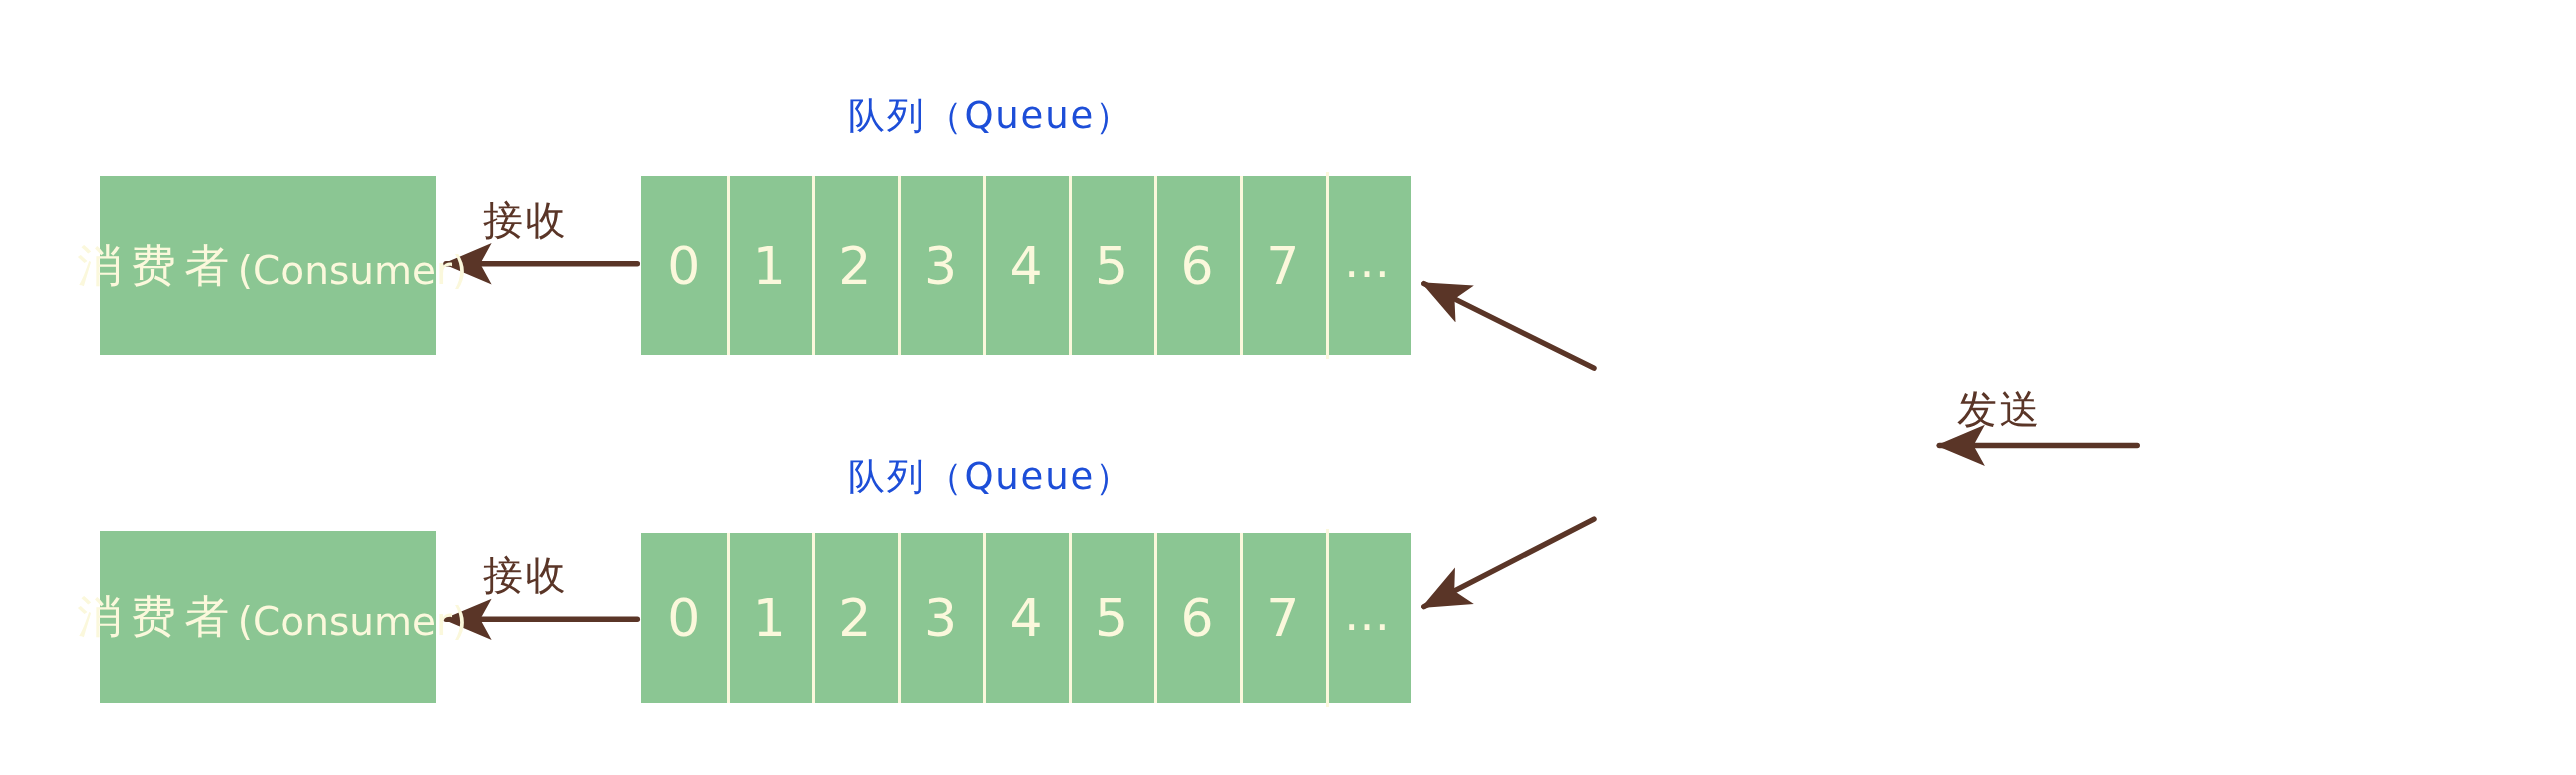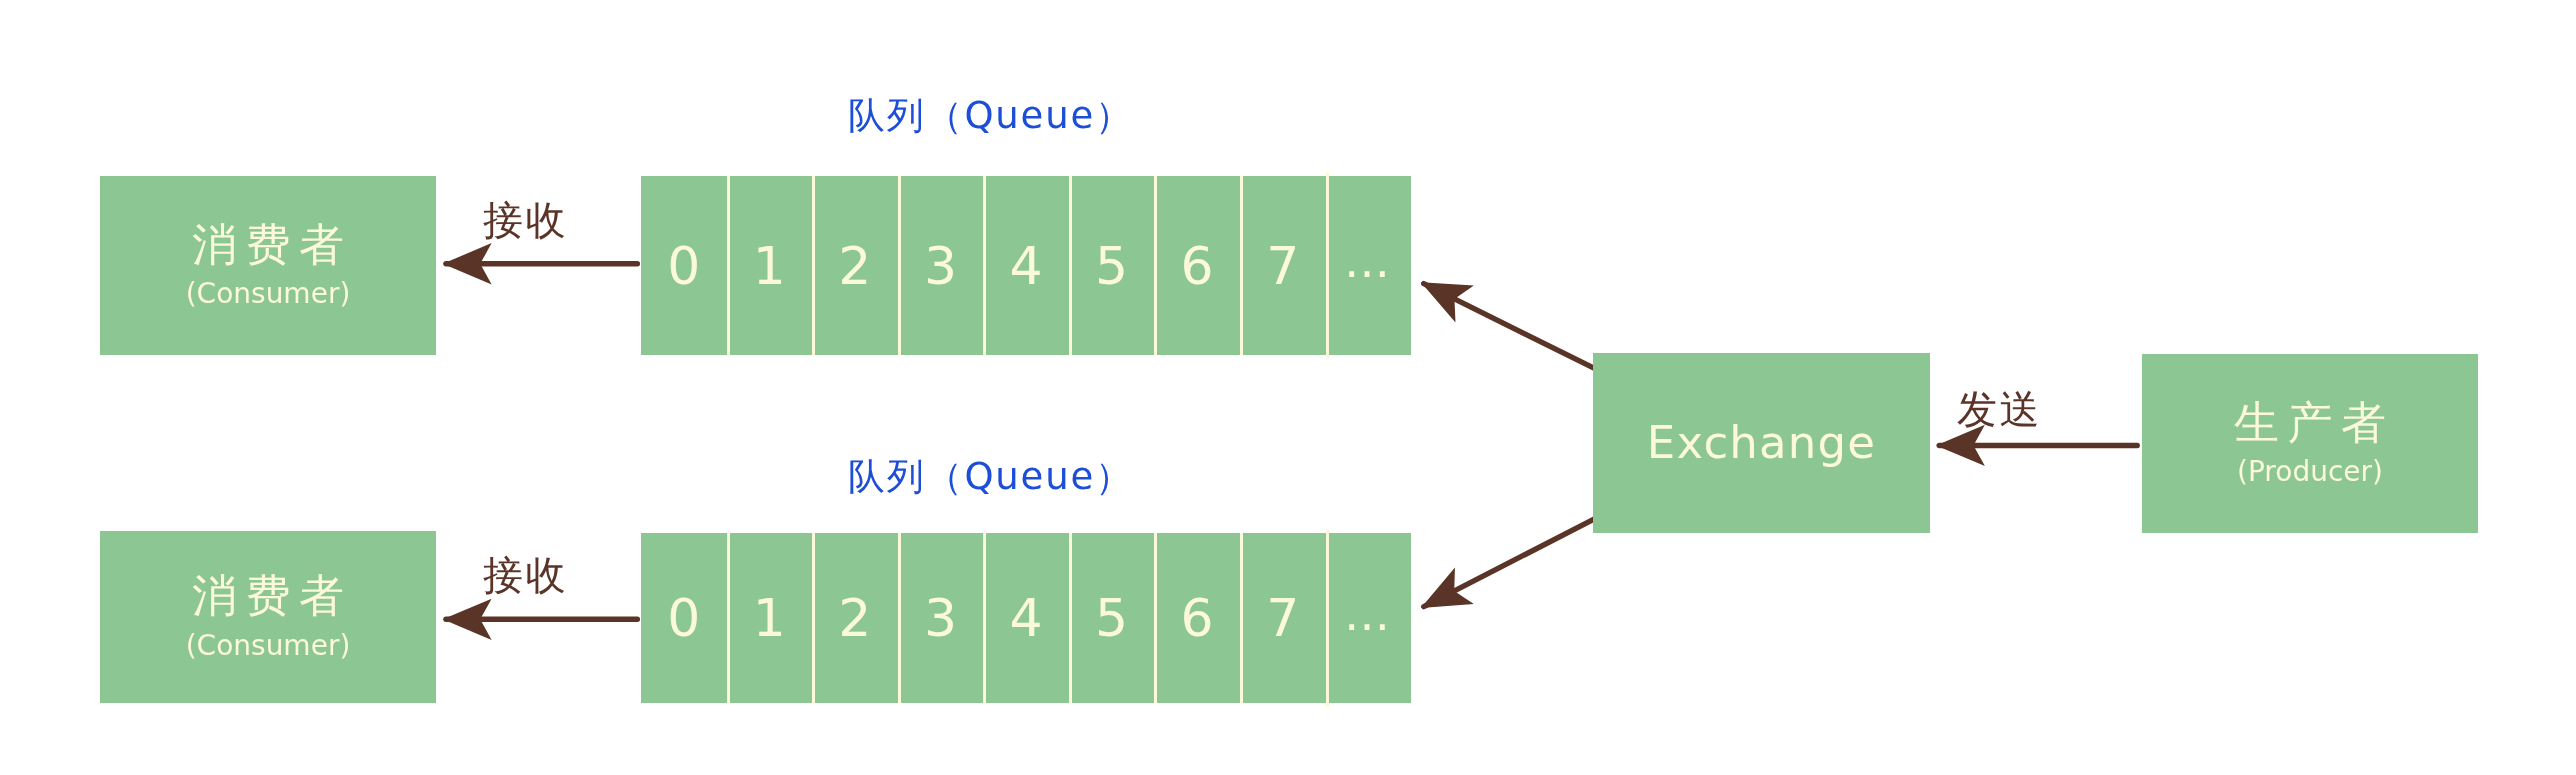--- a/index.html
+++ b/index.html
@@ -1,23 +1,23 @@
 <!DOCTYPE html>
 <html style="font-size:9.7px"><head>
 <meta charset="utf-8">
 <style>
   html,body{margin:0;padding:0;background:#ffffff;}
   body{font-family:"DejaVu Sans","Liberation Sans",sans-serif;}
   #stage{position:relative;width:2576px;height:775px;background:#ffffff;overflow:hidden;}
 
-  .box{position:absolute;background:#8BC693;display:flex;flex-direction:column;
+  .box{position:absolute;background:#8BC693;display:flex;flex-direction:row;
        align-items:center;justify-content:center;box-sizing:border-box;}
   .box .cn{color:#FBF8DC;font-size:45px;letter-spacing:8.5px;line-height:1.05;
            text-indent:8.5px;white-space:nowrap;}
-  .box .en{color:#FBF8DC;font-size:28px;line-height:1.1;white-space:nowrap;margin-top:11px;}
+  .box .en{color:#FBF8DC;font-size:39px;line-height:1.1;white-space:nowrap;margin-top:11px;}
   .box .single{color:#FBF8DC;font-size:45px;line-height:1.05;white-space:nowrap;letter-spacing:1.2px;}
 
   
   #consumer-top{left:100px;top:176px;width:336px;height:179px;}
   #consumer-bottom{left:100px;top:531px;width:336px;height:172px;}
 
   
   .queue{position:absolute;background:#8BC693;display:flex;flex-direction:row;
          align-items:center;box-sizing:border-box;}
   #queue-top{left:641px;top:176px;width:770px;height:179px;}
@@ -101,27 +101,20 @@
     <div class="qcell">1</div>
     <div class="qcell">2</div>
     <div class="qcell">3</div>
     <div class="qcell">4</div>
     <div class="qcell">5</div>
     <div class="qcell">6</div>
     <div class="qcell">7</div>
     <div class="qcell ellipsis">…</div>
   </div>
 
-  <div class="box" id="exchange">
-    <div class="single">Exchange</div>
-  </div>
 
-  <div class="box" id="producer">
-    <div class="cn">生产者</div>
-    <div class="en">(Producer)</div>
-  </div>
 
   <div class="arrow-label" id="recv-label-top">接收</div>
   <div class="arrow-label" id="recv-label-bottom">接收</div>
   <div class="arrow-label" id="send-label">发送</div>
 
 </div>
 
 
 </body></html>

